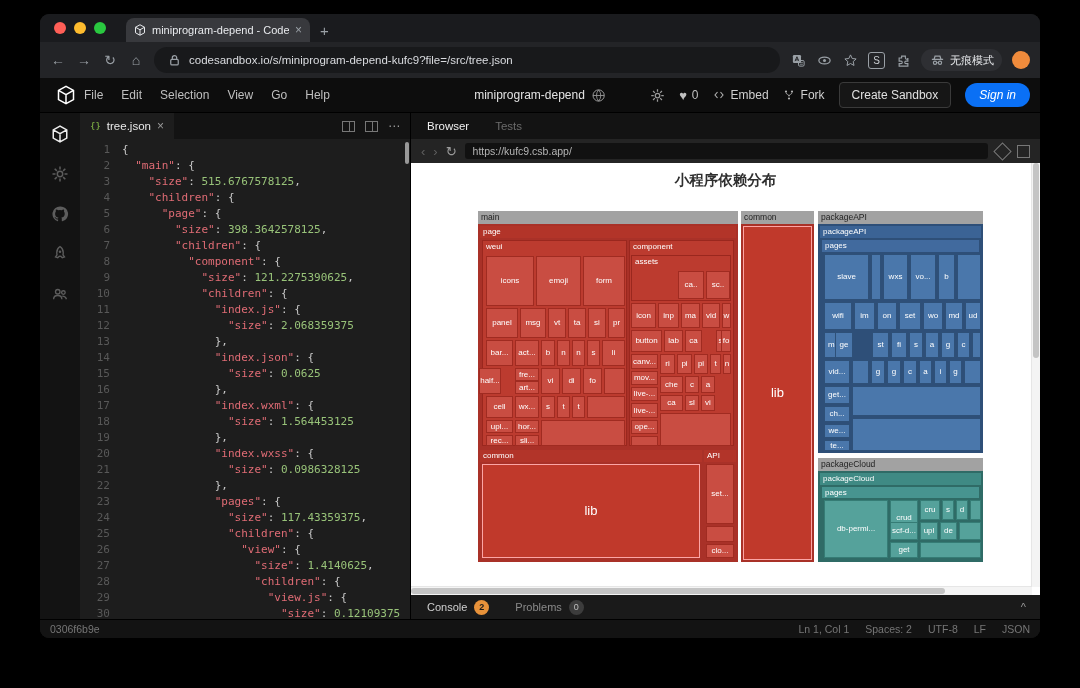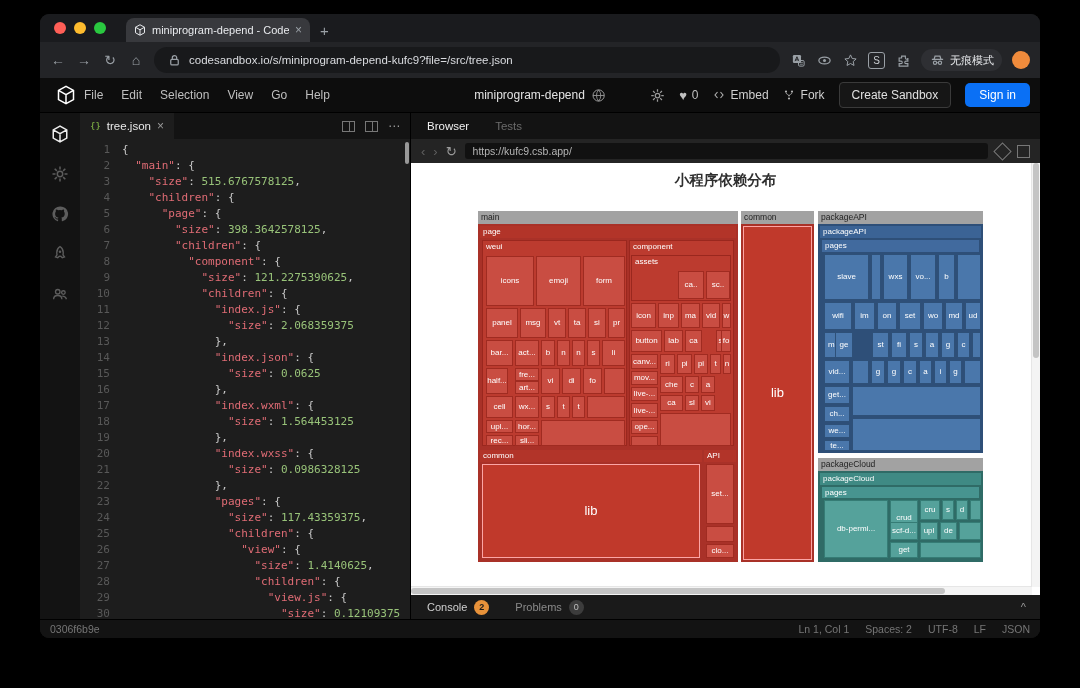--- a/index.html
+++ b/index.html
@@ -41,21 +41,21 @@
   .csb-center{position:absolute;left:50%;transform:translateX(-50%);display:flex;align-items:center;gap:6px;}
   .proj-title{color:#e3e3e3;font-size:12px;}
   .hdr-right{margin-left:auto;display:flex;align-items:center;gap:14px;}
   .hdr-ic{color:#9a9a9a;width:15px;height:15px;}
   .likes{color:#c0c0c0;font-size:12px;display:flex;align-items:center;gap:5px;}
   .heart{color:#c0c0c0;font-size:13px;}
   .hdr-btn{display:flex;align-items:center;gap:6px;color:#d0d0d0;font-size:12px;}
   .hdr-btn svg{width:12px;height:12px;color:#b0b0b0;}
   .btn-outline{border:1px solid #3a3a3a;background:#161616;color:#e0e0e0;font-size:12px;
                border-radius:4px;padding:5px 12px;}
-  .btn-blue{background:#0a70f5;color:#fff;font-size:12px;border-radius:5px;padding:5px 14px;}
+  .btn-blue{background:#0a70f5;color:#fff;font-size:12px;border-radius:12px;padding:5px 14px;font-style:italic;}
 
   
   .main{flex:1;display:flex;min-height:0;}
   .activity{width:40px;background:#131313;display:flex;flex-direction:column;align-items:center;
             padding-top:12px;gap:22px;flex-shrink:0;}
   .act-ic{width:18px;height:18px;color:#5d5d5d;}
   .act-ic.active{color:#ededed;}
 
   
   .editor{width:330px;background:#1d1d1d;display:flex;flex-direction:column;flex-shrink:0;}
@@ -452,21 +452,21 @@
               <div class="tm cr" style="left: 90px; top: 97px; width: 18px; height: 30px;">ta</div>
               <div class="tm cr" style="left: 110px; top: 97px; width: 18px; height: 30px;">si</div>
               <div class="tm cr" style="left: 130px; top: 97px; width: 17px; height: 30px;">pr</div>
               <div class="tm cr" style="left: 8px; top: 129px; width: 27px; height: 26px;">bar...</div>
               <div class="tm cr" style="left: 37px; top: 129px; width: 24px; height: 26px;">act...</div>
               <div class="tm cr" style="left: 63px; top: 129px; width: 14px; height: 26px;">b</div>
               <div class="tm cr" style="left: 79px; top: 129px; width: 13px; height: 26px;">n</div>
               <div class="tm cr" style="left: 94px; top: 129px; width: 13px; height: 26px;">n</div>
               <div class="tm cr" style="left: 109px; top: 129px; width: 13px; height: 26px;">s</div>
               <div class="tm cr" style="left: 124px; top: 129px; width: 23px; height: 26px;">li</div>
-              <div class="tm cr" style="left: 8px; top: 157px; width: 22px; height: 26px;">half...</div>
+              <div class="tm cr" style="left: 1px; top: 157px; width: 22px; height: 26px;">half...</div>
               <div class="tm cr" style="left: 37px; top: 157px; width: 24px; height: 13px;">fre...</div>
               <div class="tm cr" style="left: 37px; top: 170px; width: 24px; height: 13px;">art...</div>
               <div class="tm cr" style="left: 63px; top: 157px; width: 19px; height: 26px;">vi</div>
               <div class="tm cr" style="left: 84px; top: 157px; width: 19px; height: 26px;">di</div>
               <div class="tm cr" style="left: 105px; top: 157px; width: 19px; height: 26px;">fo</div>
               <div class="tm cr" style="left: 126px; top: 157px; width: 21px; height: 26px;"></div>
               <div class="tm cr" style="left: 8px; top: 185px; width: 27px; height: 22px;">cell</div>
               <div class="tm cr" style="left: 37px; top: 185px; width: 24px; height: 22px;">wx...</div>
               <div class="tm cr" style="left: 63px; top: 185px; width: 14px; height: 22px;">s</div>
               <div class="tm cr" style="left: 79px; top: 185px; width: 13px; height: 22px;">t</div>

